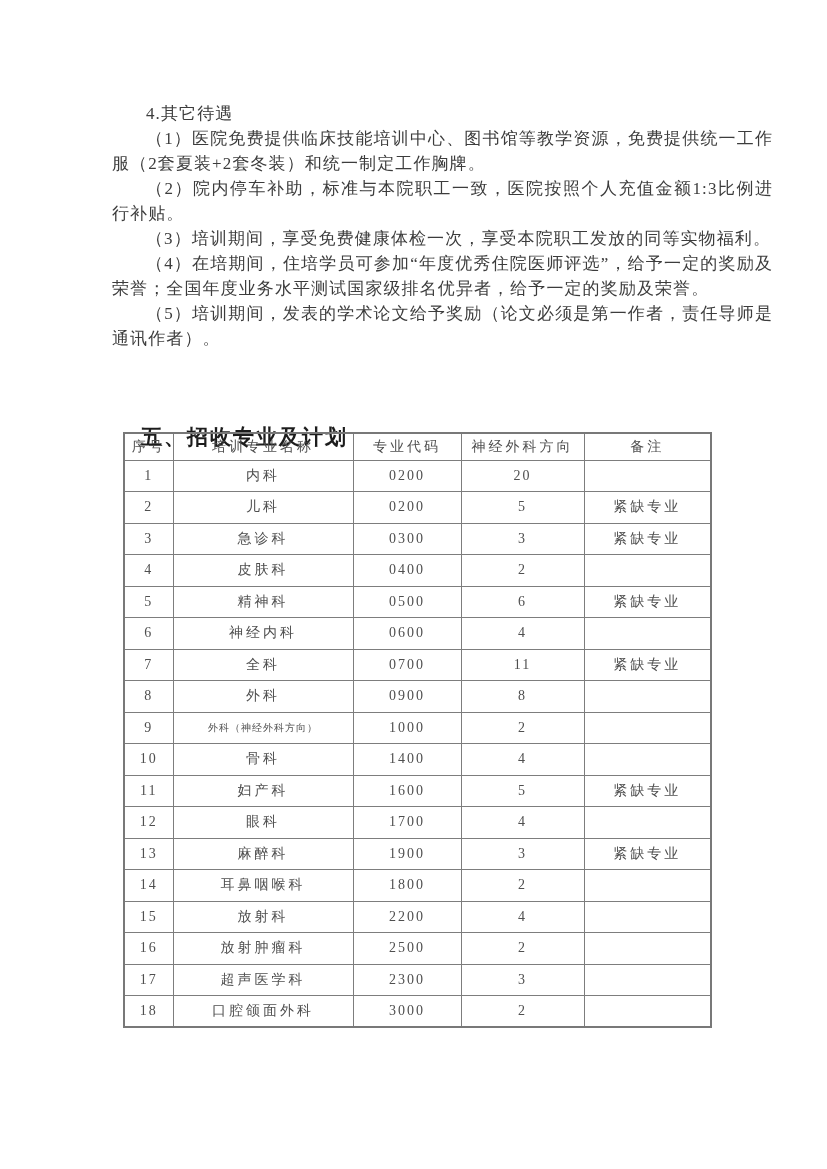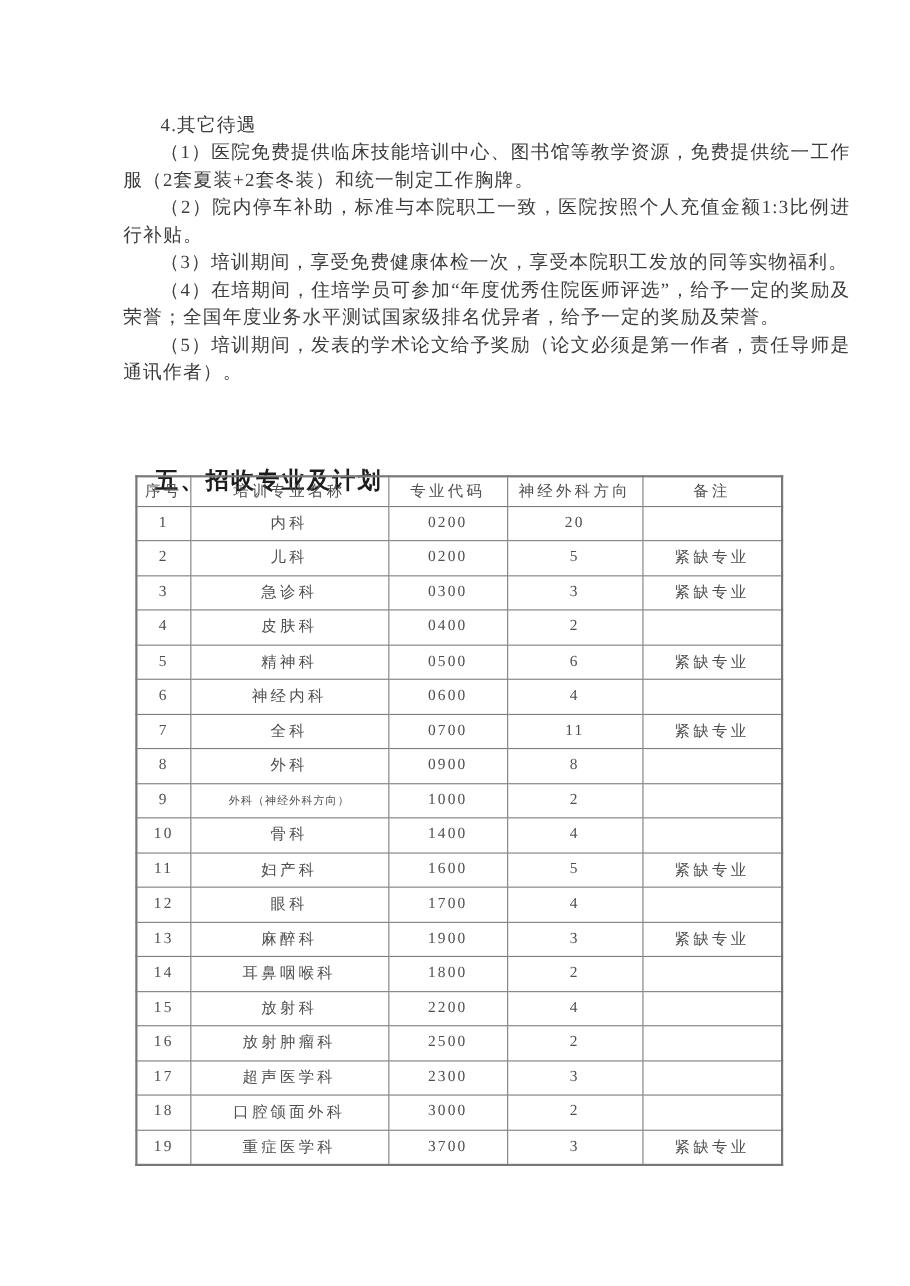--- a/index.html
+++ b/index.html
@@ -228,23 +228,16 @@
           <td class="num">3</td>
           <td></td>
         </tr>
         <tr>
           <td class="num">18</td>
           <td>口腔颌面外科</td>
           <td class="num">3000</td>
           <td class="num">2</td>
           <td></td>
         </tr>
-        <tr>
-          <td class="num">19</td>
-          <td>重症医学科</td>
-          <td class="num">3700</td>
-          <td class="num">3</td>
-          <td>紧缺专业</td>
-        </tr>
       </tbody>
   </table>
 
 </div>
 
 </body></html>

